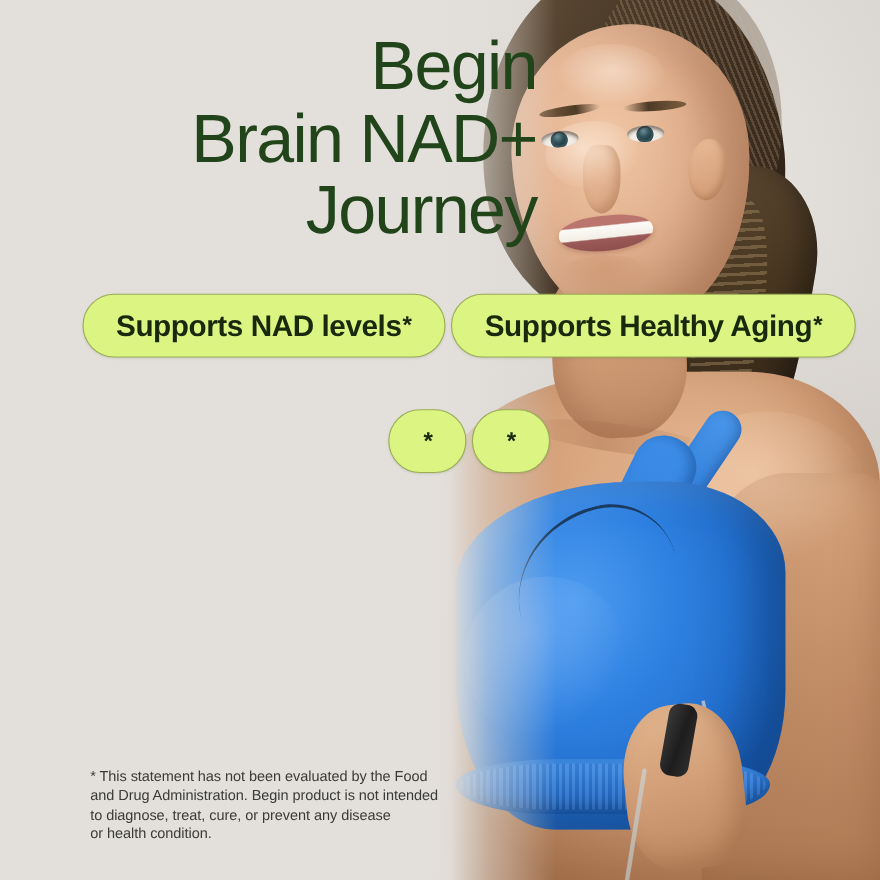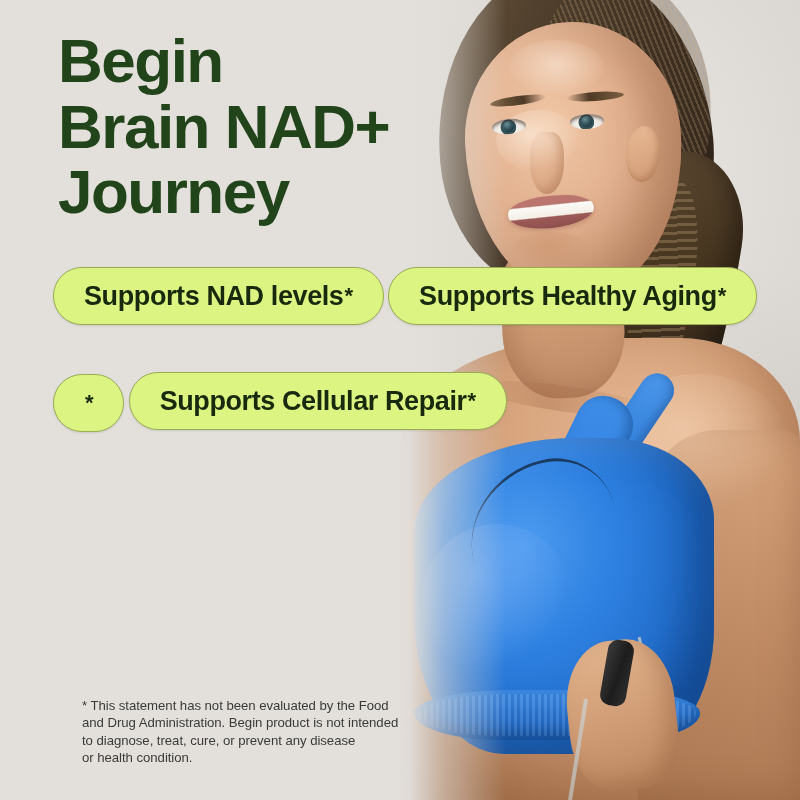--- a/index.html
+++ b/index.html
@@ -283,29 +283,30 @@
 
   
   .content { position:absolute; inset:0; }
 
   .headline {
     position:absolute;
     left:58px; top:28px;
     width:430px;
     color:#22441a;
     font-size:62px;
-    font-weight:700;
+    font-weight:400;
     line-height:1.06;
     letter-spacing:-1.5px;
+    text-align:right;
   }
   .headline .line { display:block; white-space:nowrap; }
 
   .pills {
     position:absolute;
-    left:53px; top:267px;
+    left:53px; top:267px;text-align:center;
   }
   .pill {
     display:inline-flex;
     align-items:center;
     justify-content:center;
     height:58px;
     padding:0 30px;
     margin-bottom:47px;
     background:#dcf582;
     border:1.5px solid #9aad55;
@@ -398,21 +399,20 @@
           <span class="star">*</span>
       </div>
       <div class="pill">
         <span>Supports Healthy Aging</span>
           <span class="star">*</span>
       </div>
       <div class="pill">
           <span class="star">*</span>
       </div>
       <div class="pill">
-        <span>Supports Cellular Repair</span>
           <span class="star">*</span>
       </div>
     </div>
 
     <div class="disclaimer">
       <span class="dline">* This statement has not been evaluated by the Food</span>
       <span class="dline">and Drug Administration. Begin product is not intended</span>
       <span class="dline">to diagnose, treat, cure, or prevent any disease</span>
       <span class="dline">or health condition.</span>
     </div>

